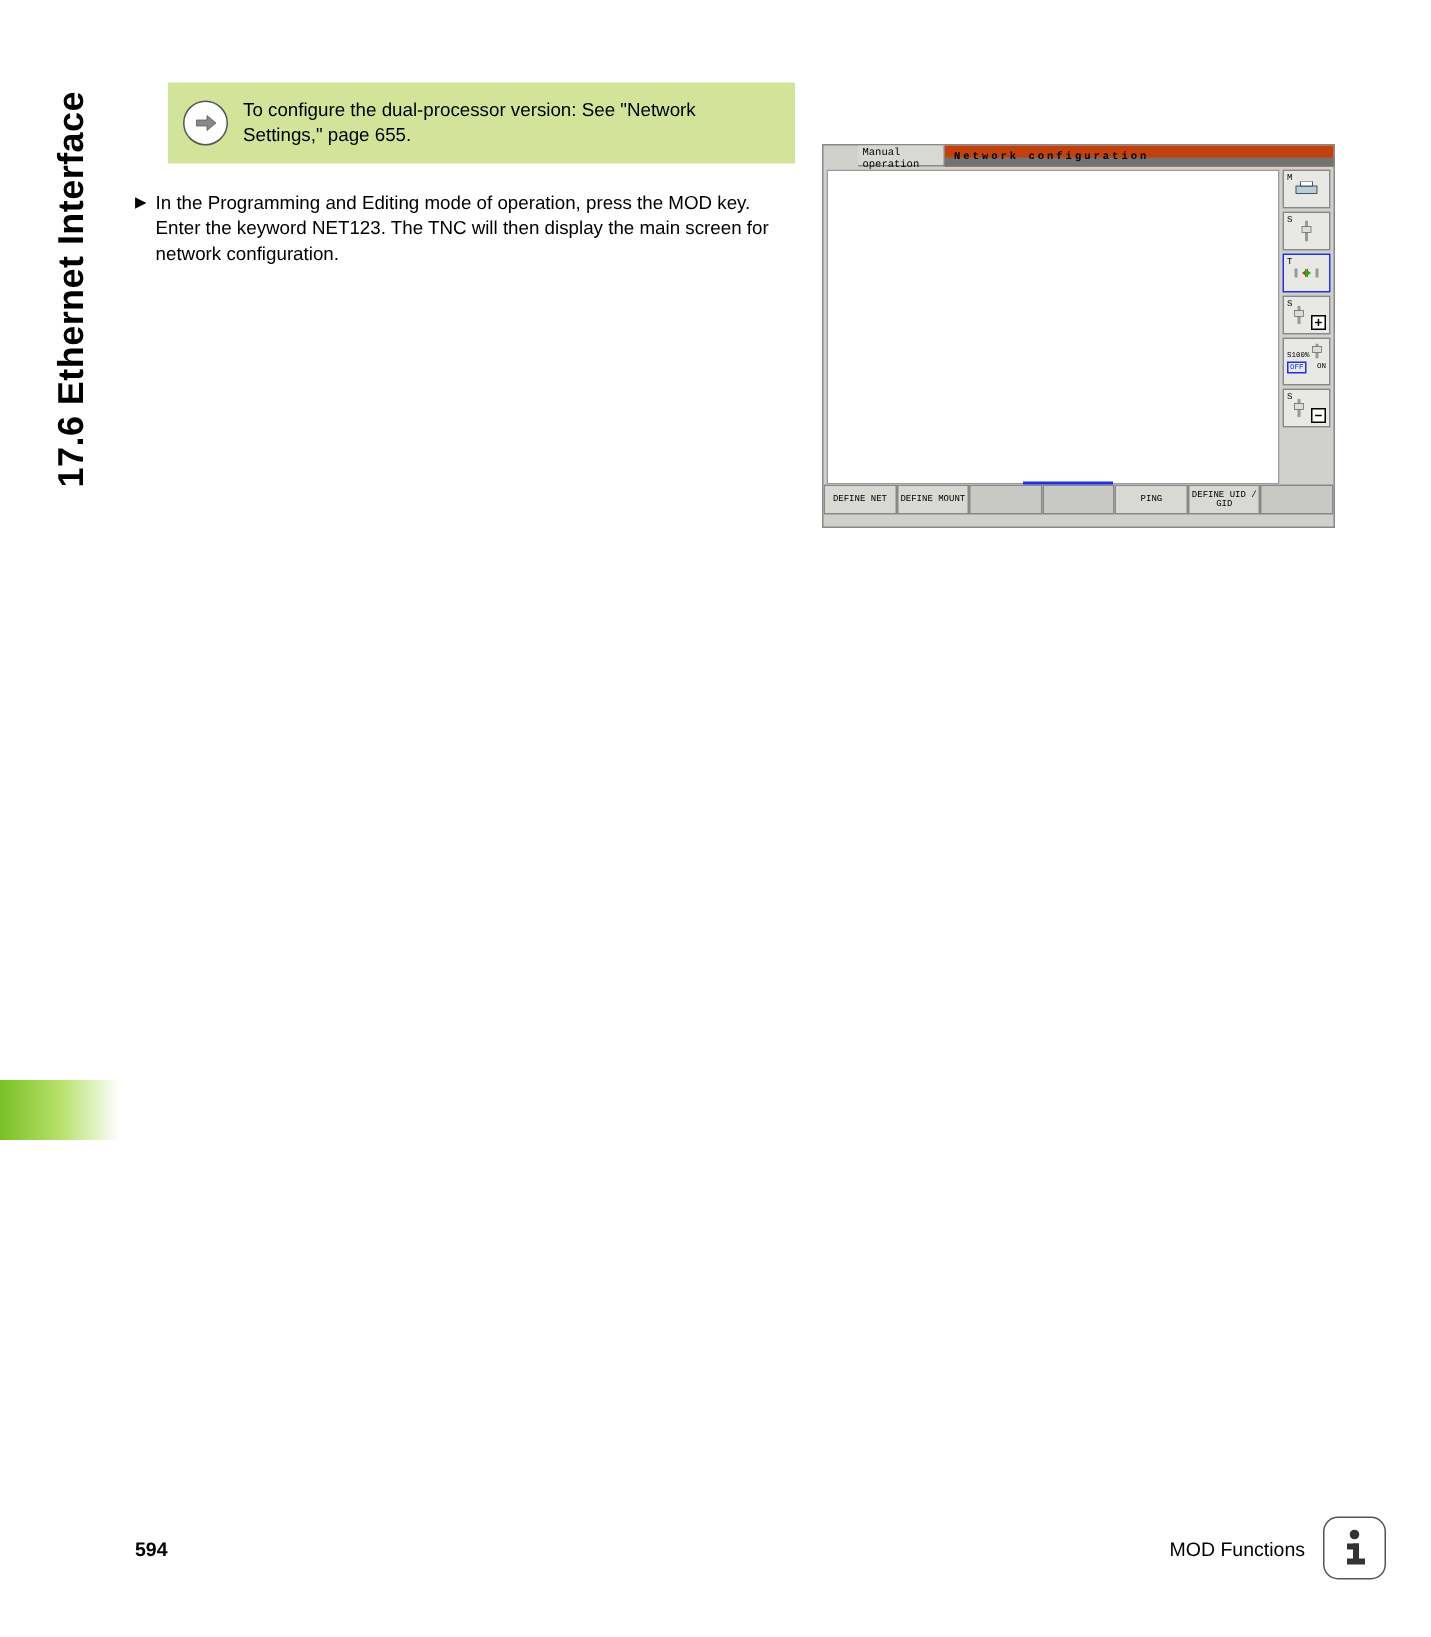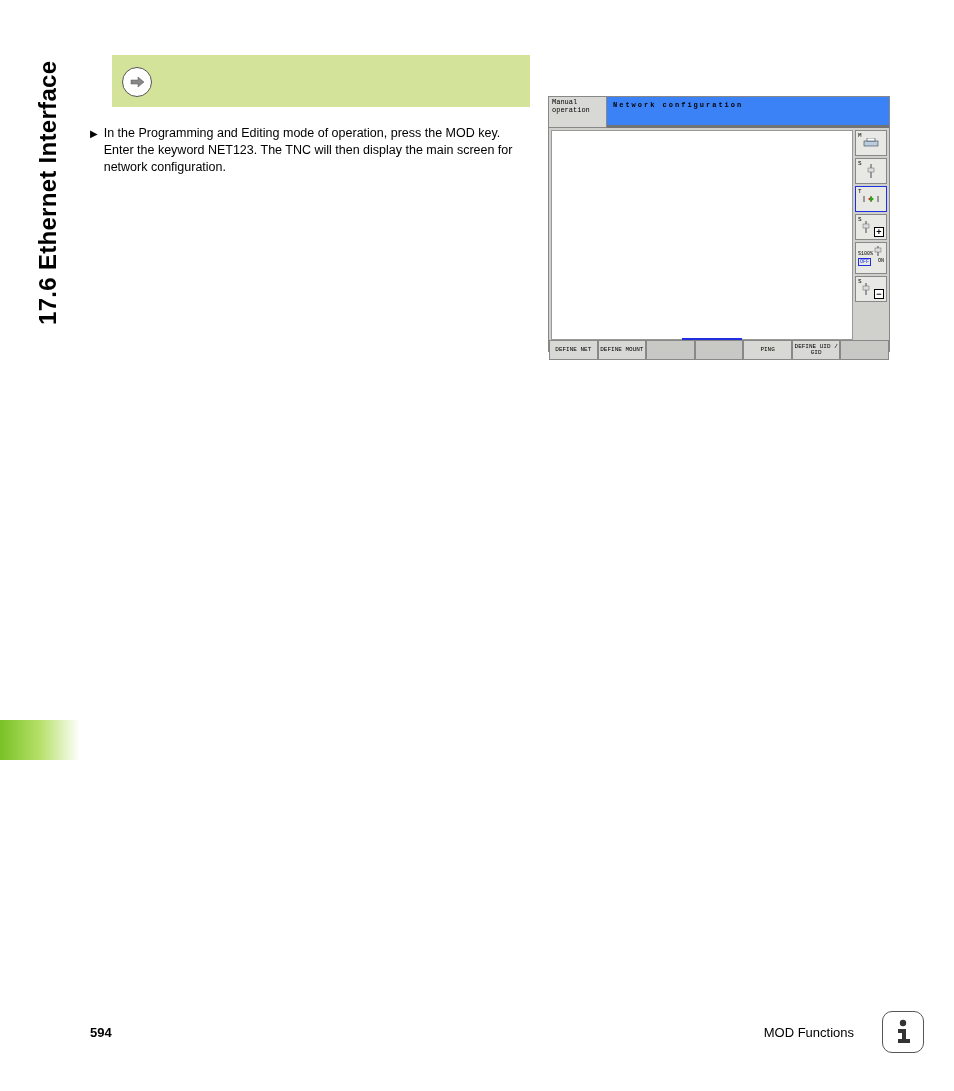--- a/index.html
+++ b/index.html
@@ -77,34 +77,35 @@
     top: 96px;
     width: 342px;
     height: 256px;
     background: #d0d0cc;
     border: 1px solid #888;
     font-family: "Courier New", monospace;
     font-size: 7px;
   }
   .scr-header {
     display: flex;
-    height: 31px;
+    height: 14px;
+    margin-left: 23px;
   }
   .scr-mode {
     width: 58px;
     background: #d8d8d4;
     border-right: 1px solid #888;
     border-bottom: 1px solid #888;
     padding: 2px 3px;
     line-height: 1.1;
   }
   .scr-title {
     flex: 1;
-    background: #3b82f6;
-    border-bottom: 3px solid #737373;
+    background: #c2410c;
+    border-bottom: 6px solid #737373;
     padding: 4px 6px;
     font-weight: bold;
     letter-spacing: 2px;
   }
   .scr-body {
     display: flex;
     height: 212px;
   }
   .scr-main {
     flex: 1;
@@ -205,21 +206,21 @@
     position: absolute;
     bottom: 38px;
     left: 90px;
     right: 30px;
     display: flex;
     justify-content: space-between;
     align-items: center;
     font-size: 13px;
   }
   .page-num { font-weight: bold; text-align: right; }
-  .footer-right { display: flex; align-items: center; gap: 28px; }
+  .footer-right { display: flex; align-items: center; gap: 12px; }
   .info-icon {
     width: 42px;
     height: 42px;
     border: 1.5px solid #555;
     border-radius: 10px;
     display: flex;
     align-items: center;
     justify-content: center;
     background: #fff;
   }
@@ -231,20 +232,21 @@
 
 <div class="content">
 
   <div class="note-box">
     <div class="note-icon">
       <svg width="16" height="16" viewBox="0 0 16 16">
         <path d="M2 6 L9 6 L9 3 L15 8 L9 13 L9 10 L2 10 Z" fill="#888" stroke="#555" stroke-width="0.5"></path>
       </svg>
     </div>
     <div class="note-paras">
+      <p>To configure the dual-processor version: See "Network Settings," page 655.</p>
     </div>
   </div>
 
   <div class="step">
     <div class="step-marker">▶</div>
     <div>In the Programming and Editing mode of operation, press the MOD key. Enter the keyword NET123. The TNC will then display the main screen for network configuration.</div>
   </div>
 </div>
 
 <div class="screenshot">

